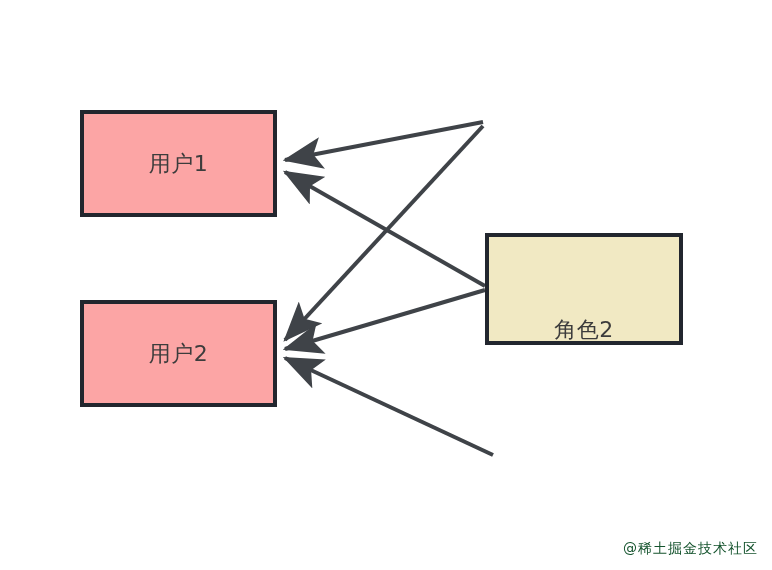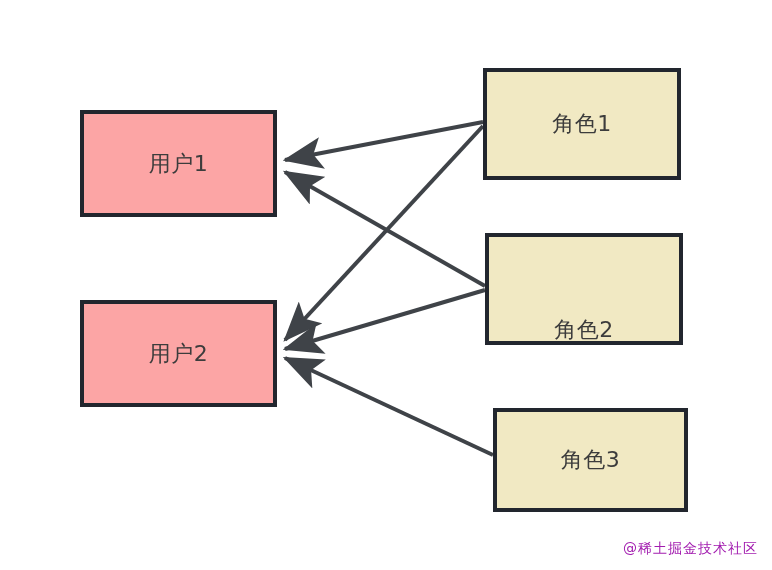--- a/index.html
+++ b/index.html
@@ -45,21 +45,21 @@
     color: #3c3c3c;
     letter-spacing: 0.5px;
     white-space: nowrap;
     user-select: none;
   }
   #watermark {
     position: absolute;
     right: 14px;
     bottom: 12px;
     font-size: 14px;
-    color: #a21caf;
+    color: #14532d;
     letter-spacing: 1px;
     white-space: nowrap;
     user-select: none;
   }
 </style>
 </head>
 <body>
 
 <div id="canvas">
 
@@ -82,27 +82,21 @@
   </svg>
 
   <div class="node node-user" style="left:80px; top:110px; width:197px; height:107px;">
     <span class="node-label">用户1</span>
   </div>
 
   <div class="node node-user" style="left:80px; top:300px; width:197px; height:107px;">
     <span class="node-label">用户2</span>
   </div>
 
-  <div class="node node-role" style="left:483px; top:68px; width:198px; height:112px;">
-    <span class="node-label">角色1</span>
-  </div>
 
   <div class="node node-role" style="left:485px; top:233px; width:198px; height:112px;align-items:flex-end;">
     <span class="node-label">角色2</span>
   </div>
 
-  <div class="node node-role" style="left:493px; top:408px; width:195px; height:104px;">
-    <span class="node-label">角色3</span>
-  </div>
 
   <div id="watermark">@稀土掘金技术社区</div>
 
 </div>
 
 </body></html>

